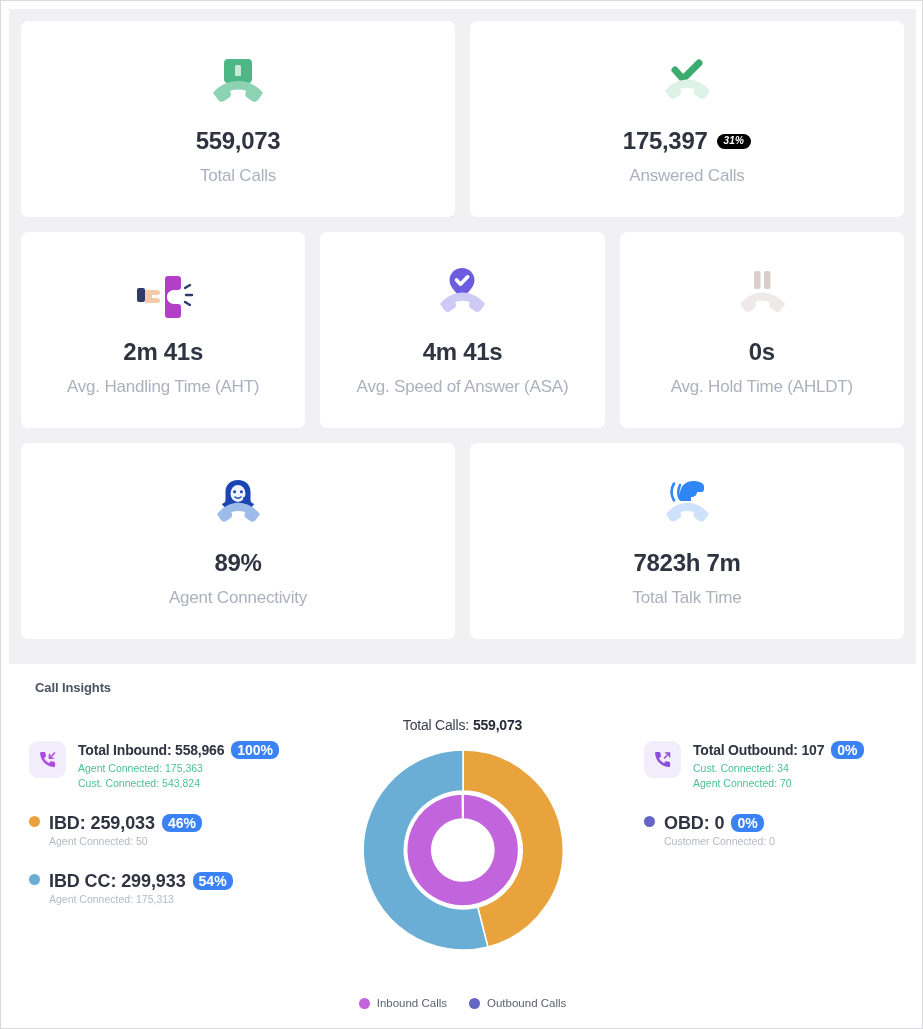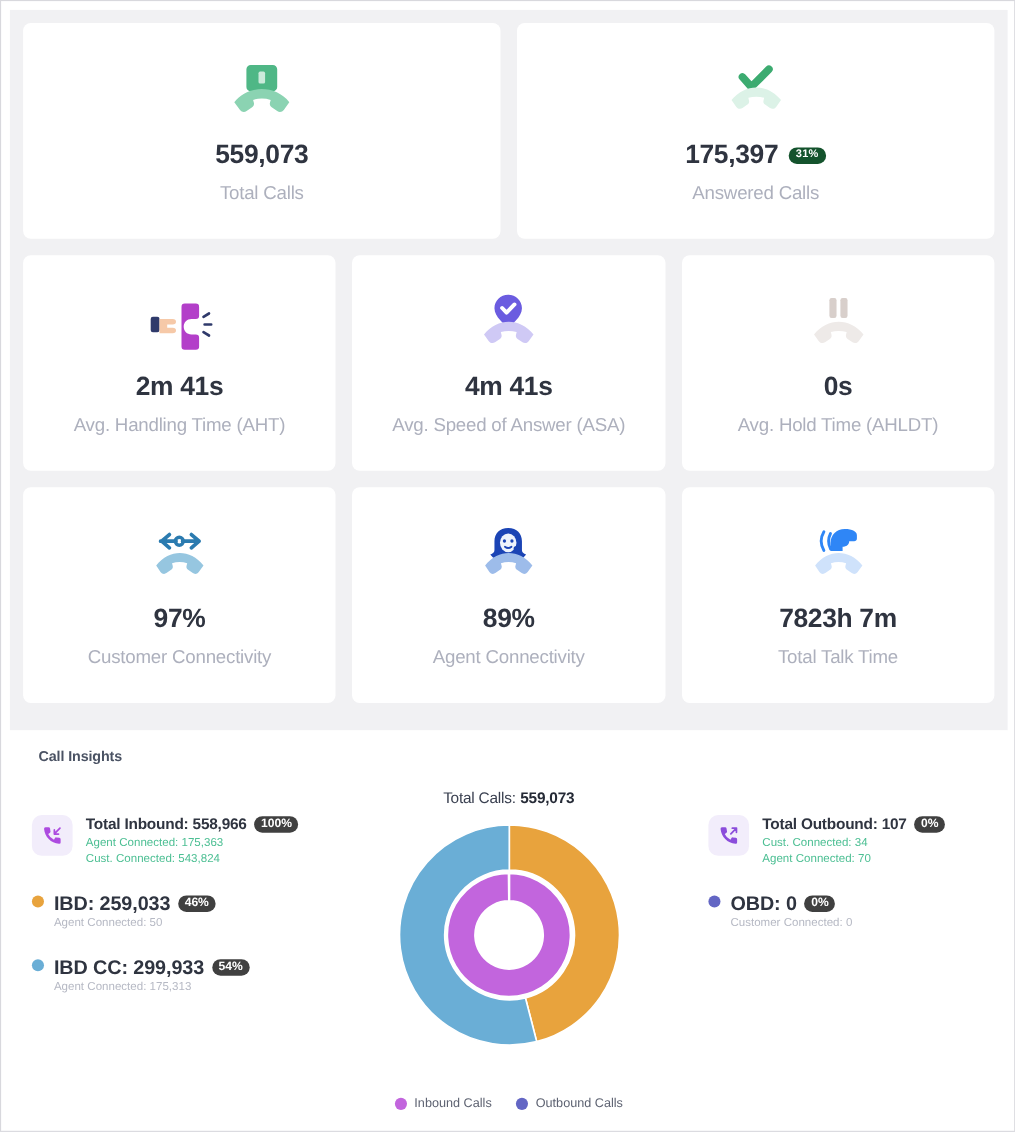--- a/index.html
+++ b/index.html
@@ -48,28 +48,29 @@
     gap: 9px;
     margin-top: 4px;
   }
   .kpi-value {
     font-size: 24px;
     font-weight: bold;
     color: #2f3440;
     letter-spacing: -0.3px;
   }
   .kpi-badge {
-    background: #14532d;
+    background: #000000;
     color: #ffffff;
     font-size: 10px;
     font-weight: bold;
     border-radius: 9px;
     padding: 2px 7px 3px 7px;
     line-height: 1;
     letter-spacing: 0.2px;
+    font-style: italic;
   }
   .kpi-label {
     margin-top: 11px;
     font-size: 17px;
     color: #adb0bd;
     letter-spacing: -0.2px;
   }
 
   
   .insights {
@@ -106,22 +107,22 @@
   }
   .totals-head {
     display: flex; align-items: center; gap: 7px;
     margin-bottom: 2px;
   }
   .totals-title {
     font-size: 14px; font-weight: bold; color: #2f3440;
     letter-spacing: -0.2px; white-space: nowrap;
   }
   .mini-badge {
-    background: #404040; color: #fff;
-    font-size: 11px; font-weight: bold;
+    background: #3b82f6; color: #fff;
+    font-size: 14px; font-weight: bold;
     border-radius: 8px; padding: 2px 6px 2px 6px; line-height: 1;
   }
   .sub-green { font-size: 10.5px; color: #4cbf93; line-height: 1.42; }
   .sub-gray  { font-size: 10.5px; color: #b6b9c4; line-height: 1.42; }
 
   .legend-stat { margin-top: 22px; display: flex; gap: 9px; align-items: flex-start; }
   .dot { width: 11px; height: 11px; border-radius: 50%; margin-top: 3px; flex: 0 0 11px; }
   .legend-head { display: flex; align-items: center; gap: 7px; }
   .legend-title { font-size: 18px; font-weight: bold; color: #2f3440; letter-spacing: -0.1px; white-space: nowrap; }
 
@@ -222,34 +223,20 @@
         </div>
         <div class="kpi-value-row">
           <span class="kpi-value">0s</span>
         </div>
         <div class="kpi-label">Avg. Hold Time (AHLDT)</div>
       </div>
     </div>
 
     <div class="kpi-row">
 
-      <div class="kpi-card">
-        <div class="kpi-icon">
-          <svg width="64" height="58" viewBox="0 0 64 58">
-            <path d="M29 14 h-14 M23 8 l-7 6 7 6" stroke="#2b7bb0" stroke-width="3.4" fill="none" stroke-linecap="round" stroke-linejoin="round"></path>
-            <path d="M35 14 h14 M43 8 l7 6 -7 6" stroke="#2b7bb0" stroke-width="3.4" fill="none" stroke-linecap="round" stroke-linejoin="round"></path>
-            <circle cx="32" cy="14" r="3.6" fill="none" stroke="#2b7bb0" stroke-width="3.2"></circle>
-            <path d="M11 36 c6 -7.5 14 -11.2 21.5 -11.2 s15.5 3.7 21.5 11.2 l-4.3 6 c-1.4 1.9 -3.7 2.2 -5.4 1 l-4.3 -3 c-1.3 -0.9 -1.8 -2.3 -1.4 -3.7 l0.6 -2.3 c-4.5 -1.4 -9.3 -1.4 -13.8 0 l0.6 2.3 c0.4 1.4 -0.1 2.8 -1.4 3.7 l-4.3 3 c-1.7 1.2 -4 0.9 -5.4 -1 z" fill="#96c6e0"></path>
-          </svg>
-        </div>
-        <div class="kpi-value-row">
-          <span class="kpi-value">97%</span>
-        </div>
-        <div class="kpi-label">Customer Connectivity</div>
-      </div>
 
       <div class="kpi-card">
         <div class="kpi-icon">
           <svg width="64" height="58" viewBox="0 0 64 58">
             <path d="M32 2 c-8 0 -12.5 5 -12.5 12 l0 8 c0 2 -1.2 3 -2.6 3.6 l-1.2 0.5 2.6 3 h27.4 l2.6 -3 -1.2 -0.5 c-1.4 -0.6 -2.6 -1.6 -2.6 -3.6 l0 -8 c0 -7 -4.5 -12 -12.5 -12 z" fill="#1b44b5"></path>
             <ellipse cx="32" cy="15.5" rx="7.5" ry="8.5" fill="#eef3fc"></ellipse>
             <circle cx="28.6" cy="13.8" r="1.5" fill="#1b44b5"></circle>
             <circle cx="35.4" cy="13.8" r="1.5" fill="#1b44b5"></circle>
             <path d="M29 19 q3 2.4 6 0" stroke="#1b44b5" stroke-width="1.6" fill="none" stroke-linecap="round"></path>
             <circle cx="39.5" cy="21" r="2.6" fill="#1b44b5"></circle>

